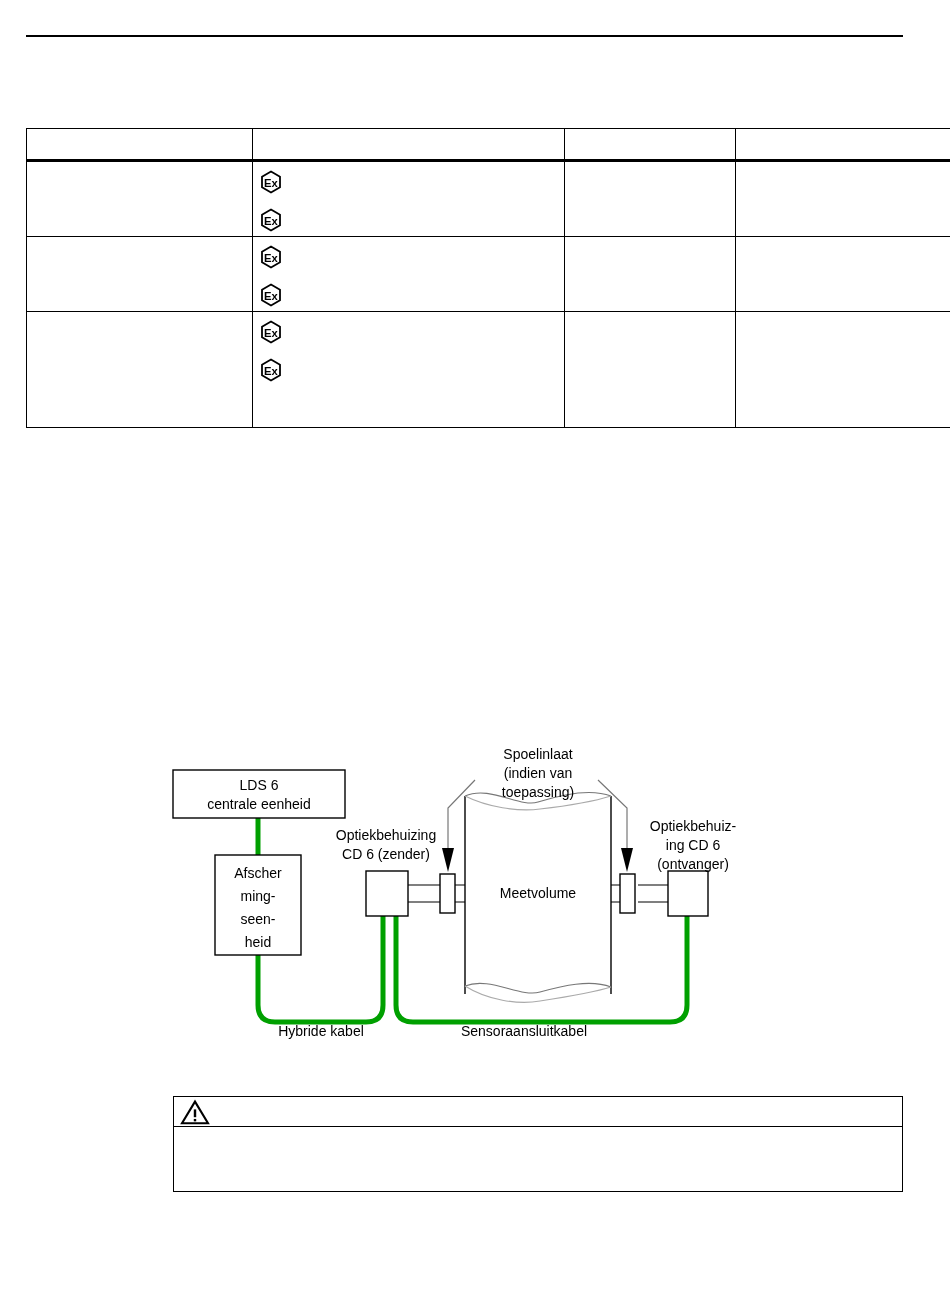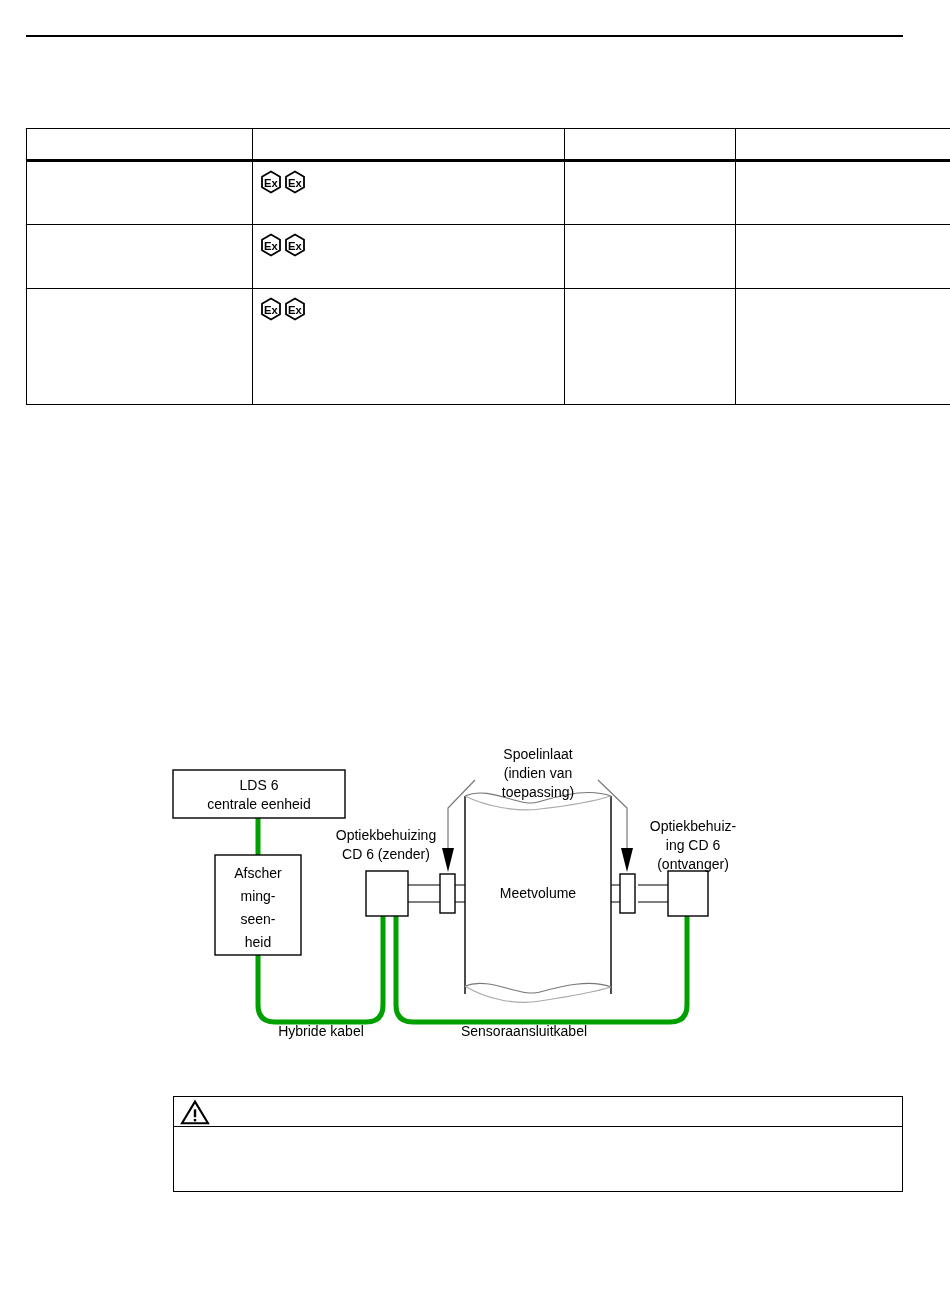--- a/index.html
+++ b/index.html
@@ -50,21 +50,22 @@
   #cert-table td.c1 { width: 299px; }
   #cert-table td.c2 { width: 158px; }
   #cert-table td.c3 { width: 207px; }
 
   .row-a { height: 64px; }
   .row-b { height: 64px; }
   .row-c { height: 116px; }
 
   .ex-stack {
     display: flex;
-    flex-direction: row;
+    flex-direction: column;
+    gap: 14px;
     padding-top: 4px;
   }
   .ex-mark {
     width: 24px;
     height: 24px;
     display: block;
   }
 
   
   #diagram {

